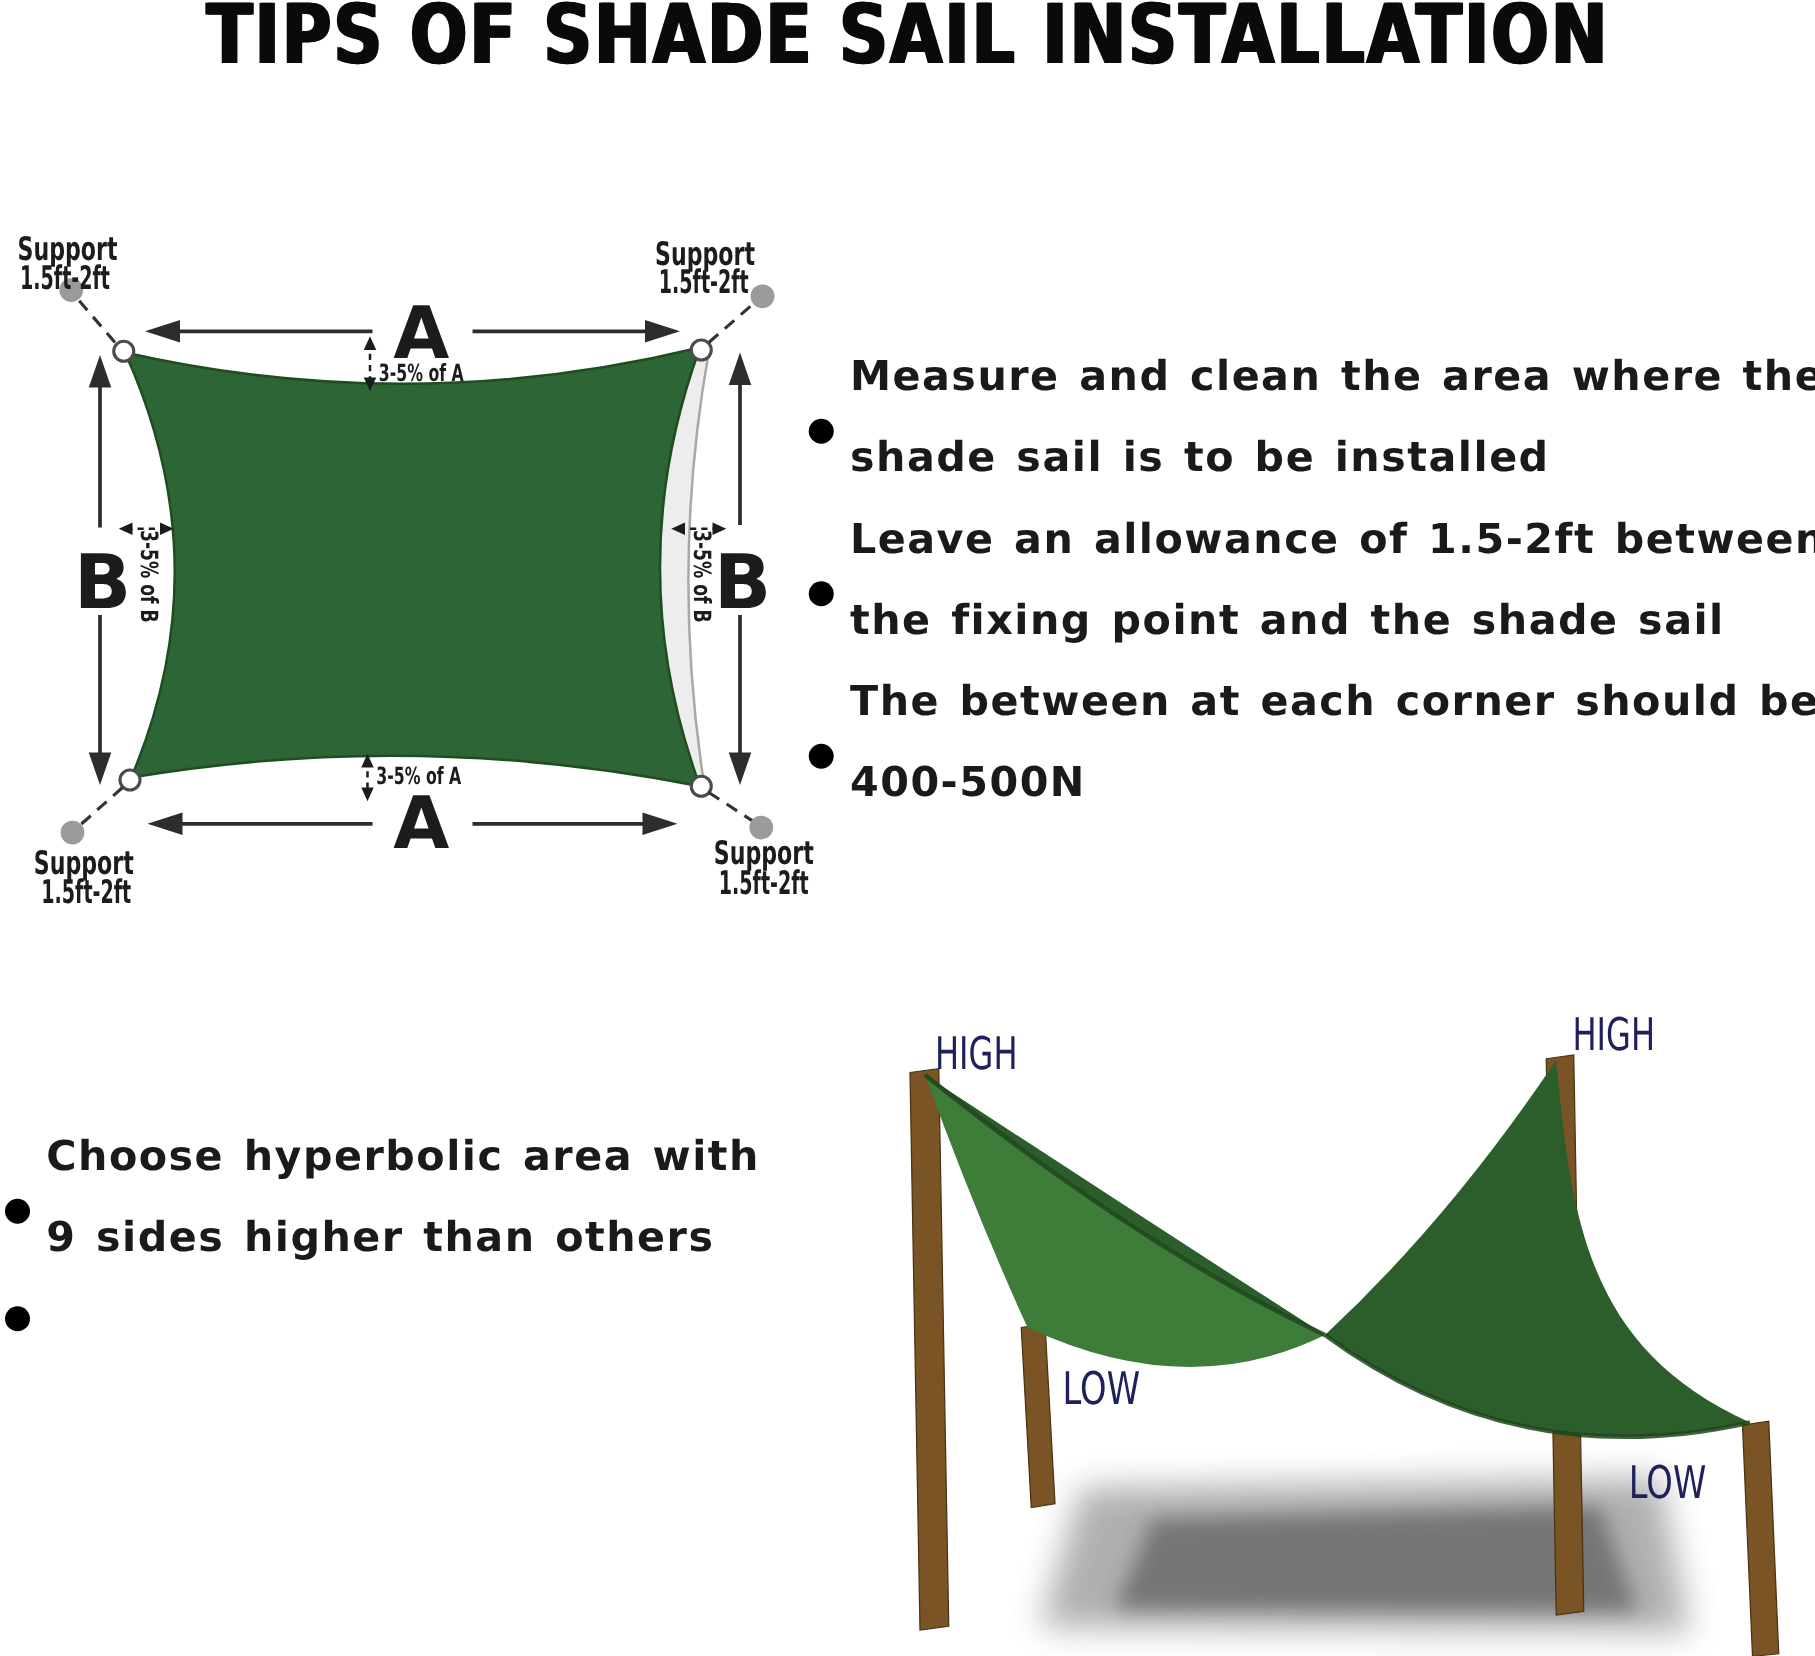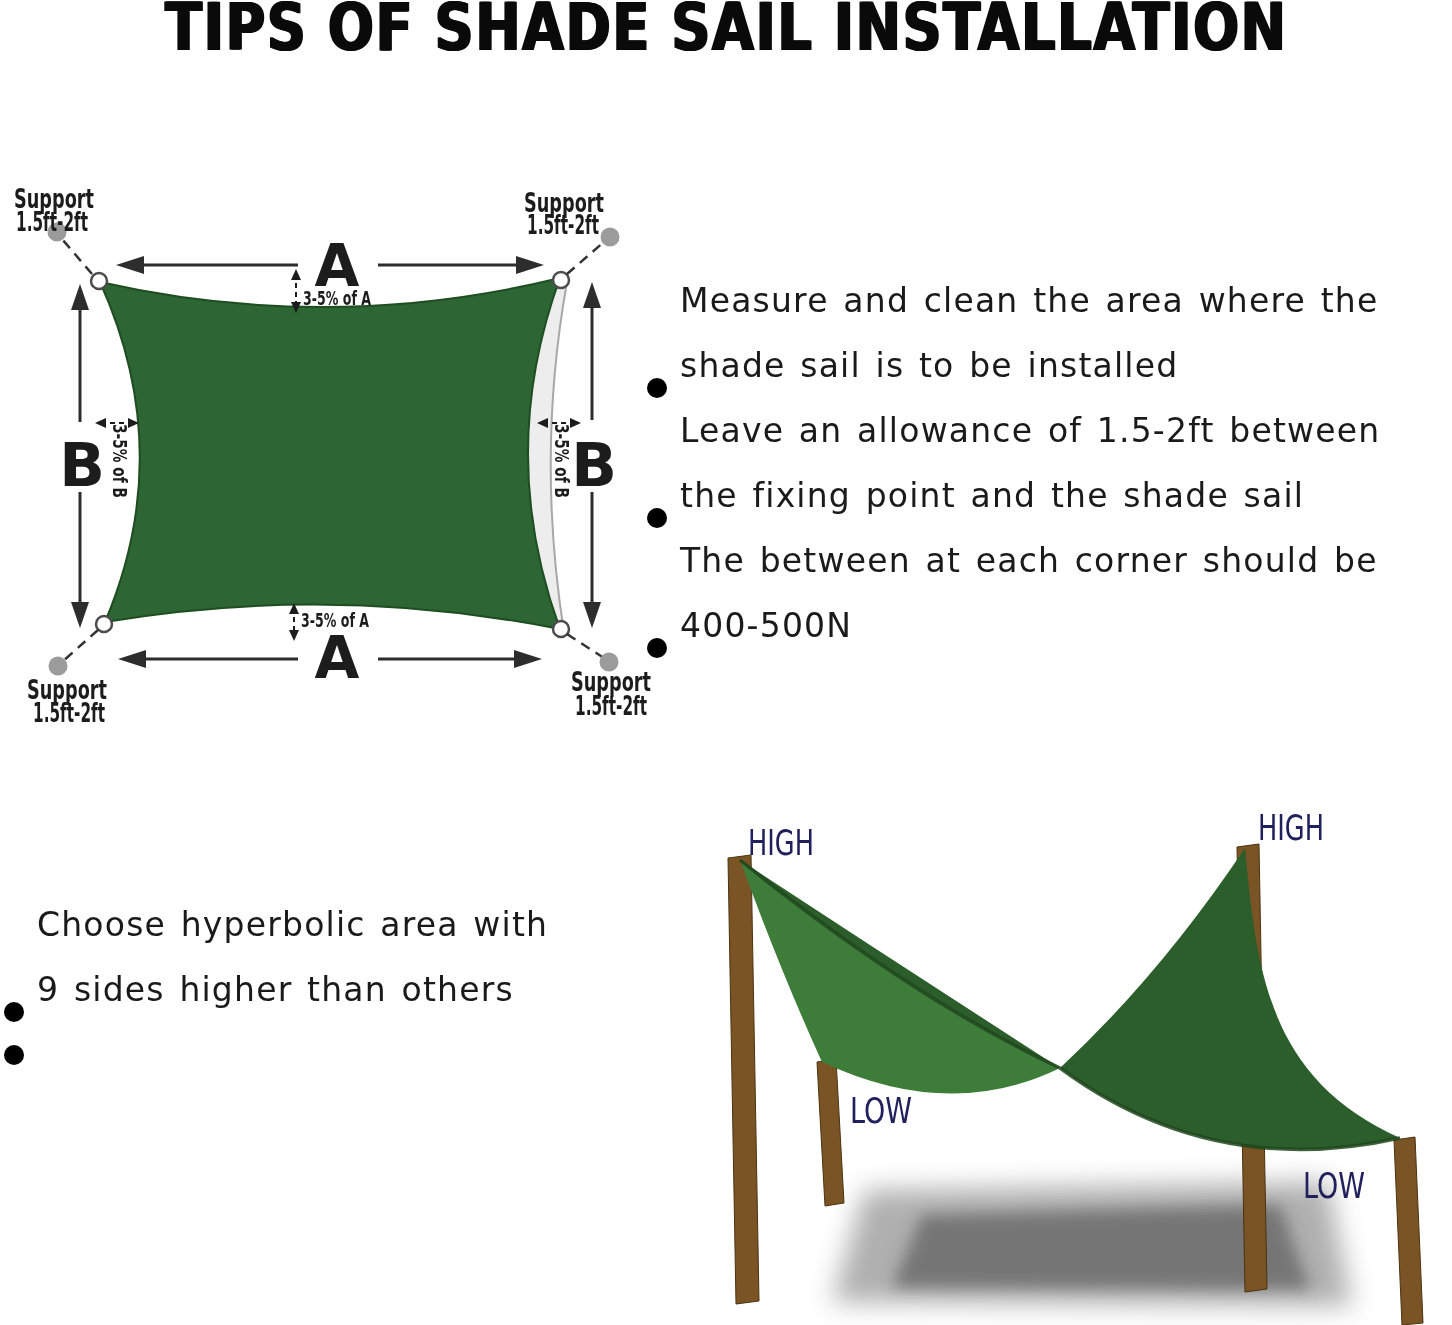--- a/index.html
+++ b/index.html
@@ -7,21 +7,21 @@
        font-family:"DejaVu Sans",sans-serif;color:#141414;}
 
   .title-wrap{position:absolute;top:-12px;left:0;width:100%;text-align:center;}
   .title{display:inline-block;font-weight:bold;font-size:66px;line-height:80px;
          letter-spacing:2px;white-space:nowrap;color:#0a0a0a;
          transform:scaleX(0.82);transform-origin:50% 50%;
          text-shadow:1.4px 0 currentColor,-1.4px 0 currentColor;}
 
   .tips{position:absolute;font-size:33px;line-height:65px;color:#1a1a1a;
         letter-spacing:1.2px;word-spacing:3px;}
-  .tip{display:flex;align-items:flex-end;}
+  .tip{display:flex;align-items:center;font-weight:bold;}
   .bullet{flex:none;width:20px;height:20px;border-radius:50%;background:#000;
           margin:23px 13px 0 0;}
   .tip-lines{white-space:nowrap;}
 
   #tips-right{left:647px;top:268px;width:800px;}
   #tips-left{left:4px;top:892px;width:660px;}
 
   svg{position:absolute;display:block;}
   #dimension-diagram{left:0;top:170px;}
   #hypar-illustration{left:660px;top:790px;}

